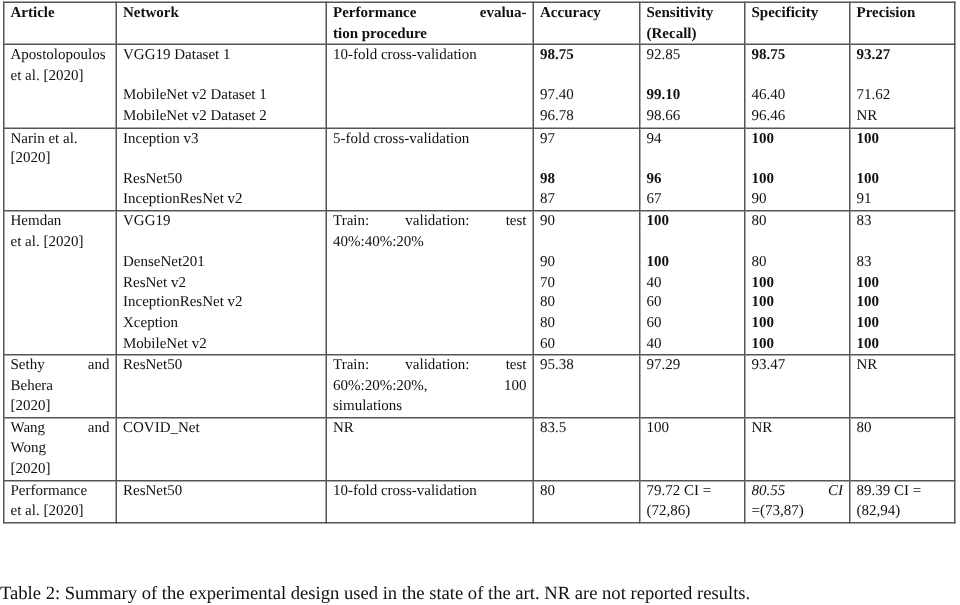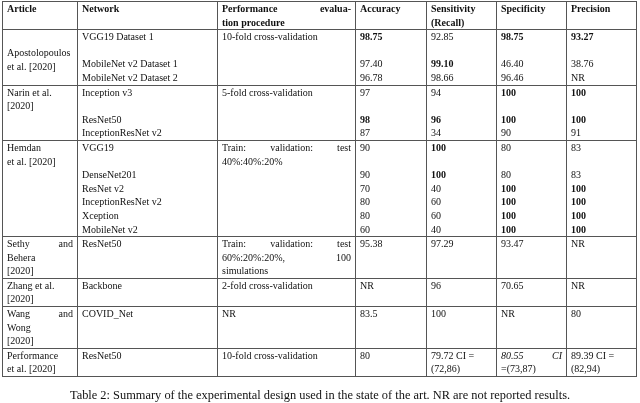--- a/index.html
+++ b/index.html
@@ -5,21 +5,21 @@
   html, body { margin: 0; padding: 0; background: #ffffff; }
   body { width: 640px; height: 403px; overflow: hidden; font-family: "Liberation Serif", "DejaVu Serif", serif; color: #111; }
   .wrap { position: absolute; left: 2px; top: 1px; }
   table { border-collapse: collapse; table-layout: fixed; font-size: 10px; line-height: 13.6px; }
   td, th { border: 1px solid #555; vertical-align: top; padding: 0 4px 0 4px; text-align: left; }
   th { font-weight: bold; height: 26px; padding-top: 0; }
   td.just { text-align: justify; text-align-last: left; }
   .b { font-weight: bold; }
   .gap { height: 13.6px; }
   .line { display: block; white-space: nowrap; }
-  .caption { position: absolute; left: 0; top: 388px; width: 640px; text-align: center; font-size: 12.4px; }
+  .caption { position: absolute; left: 0; top: 388px; width: 640px; text-align: left; font-size: 12.4px; }
   col.c1 { width: 75px; } col.c2 { width: 140px; } col.c3 { width: 138px; }
   col.c4 { width: 71px; } col.c5 { width: 70px; } col.c6 { width: 70px; } col.c7 { width: 70px; }
 </style>
 </head>
 <body>
 
 <div class="wrap">
 <table>
   <colgroup>
         <col class="c1">
@@ -43,21 +43,21 @@
         <span class="line">Sensitivity</span>
         <span class="line">(Recall)</span>
       </th>
       <th>Specificity</th>
       <th>Precision</th>
     </tr>
   </thead>
   <tbody id="tbody">
         <tr>
           <td class="just">
-            <span class="line" style="white-space: nowrap; margin-top: 16px;">Apostolopoulos</span>
+            <span class="line" style="white-space: nowrap;">Apostolopoulos</span>
             <span class="line" style="white-space: nowrap;">et al. [2020]</span>
           </td>
           <td>
             <span class="line">VGG19 Dataset 1</span>
             <span class="line gap"></span>
             <span class="line">MobileNet v2 Dataset 1</span>
             <span class="line">MobileNet v2 Dataset 2</span>
           </td>
           <td>
             <span class="line">10-fold cross-validation</span>
@@ -76,21 +76,21 @@
           </td>
           <td>
             <span class="line b">98.75</span>
             <span class="line gap"></span>
             <span class="line">46.40</span>
             <span class="line">96.46</span>
           </td>
           <td>
             <span class="line b">93.27</span>
             <span class="line gap"></span>
-            <span class="line">38.76</span>
+            <span class="line">71.62</span>
             <span class="line">NR</span>
           </td>
         </tr>
         <tr>
           <td class="just">
             <span class="line" style="white-space: nowrap;">Narin et al.</span>
             <span class="line" style="white-space: nowrap;">[2020]</span>
           </td>
           <td>
             <span class="line">Inception v3</span>
@@ -104,21 +104,21 @@
           <td>
             <span class="line">97</span>
             <span class="line gap"></span>
             <span class="line b">98</span>
             <span class="line">87</span>
           </td>
           <td>
             <span class="line">94</span>
             <span class="line gap"></span>
             <span class="line b">96</span>
-            <span class="line">34</span>
+            <span class="line">67</span>
           </td>
           <td>
             <span class="line b">100</span>
             <span class="line gap"></span>
             <span class="line b">100</span>
             <span class="line">90</span>
           </td>
           <td>
             <span class="line b">100</span>
             <span class="line gap"></span>
@@ -196,44 +196,20 @@
             <span class="line">simulations</span>
           </td>
           <td>
             <span class="line">95.38</span>
           </td>
           <td>
             <span class="line">97.29</span>
           </td>
           <td>
             <span class="line">93.47</span>
-          </td>
-          <td>
-            <span class="line">NR</span>
-          </td>
-        </tr>
-        <tr>
-          <td class="just">
-            <span class="line" style="white-space: nowrap;">Zhang et al.</span>
-            <span class="line" style="white-space: nowrap;">[2020]</span>
-          </td>
-          <td>
-            <span class="line">Backbone</span>
-          </td>
-          <td>
-            <span class="line">2-fold cross-validation</span>
-          </td>
-          <td>
-            <span class="line">NR</span>
-          </td>
-          <td>
-            <span class="line">96</span>
-          </td>
-          <td>
-            <span class="line">70.65</span>
           </td>
           <td>
             <span class="line">NR</span>
           </td>
         </tr>
         <tr>
           <td class="just">
             <span class="line" style="white-space: nowrap; text-align: justify; text-align-last: justify;">Wang and</span>
             <span class="line" style="white-space: nowrap;">Wong</span>
             <span class="line" style="white-space: nowrap;">[2020]</span>

